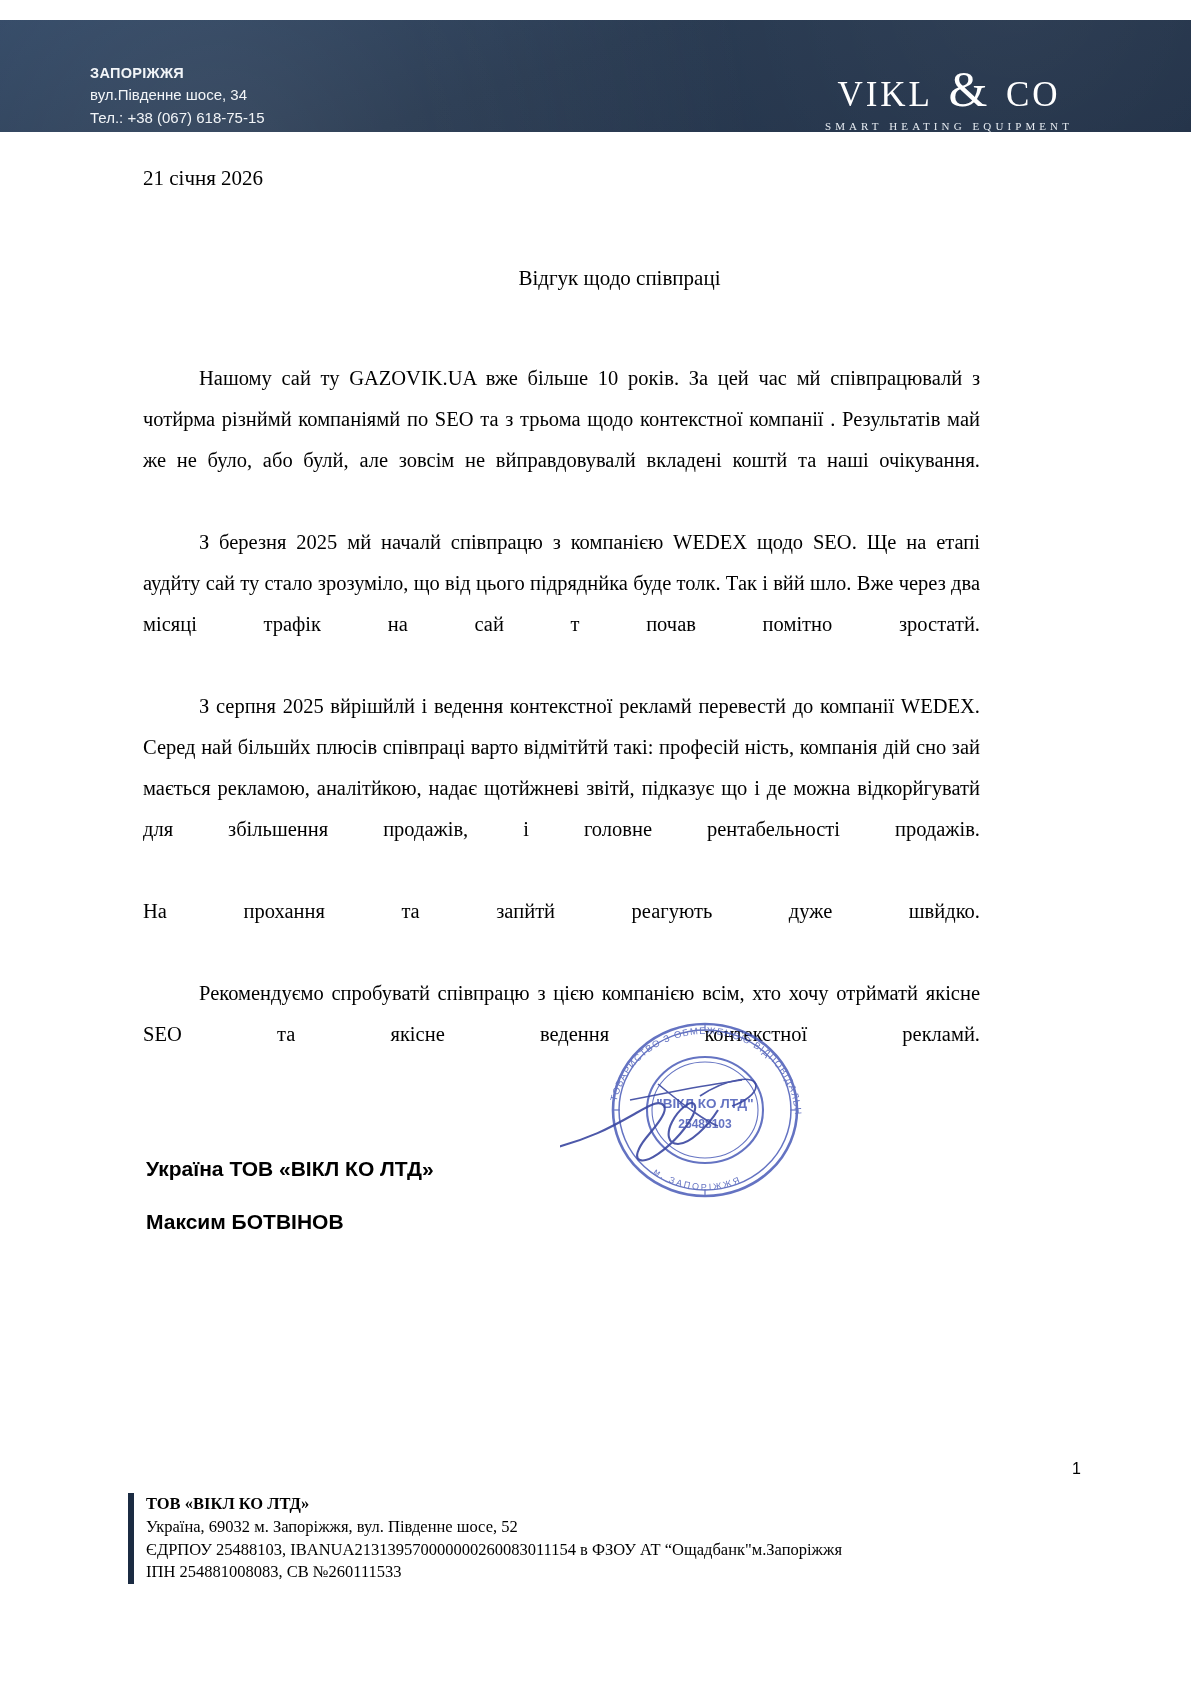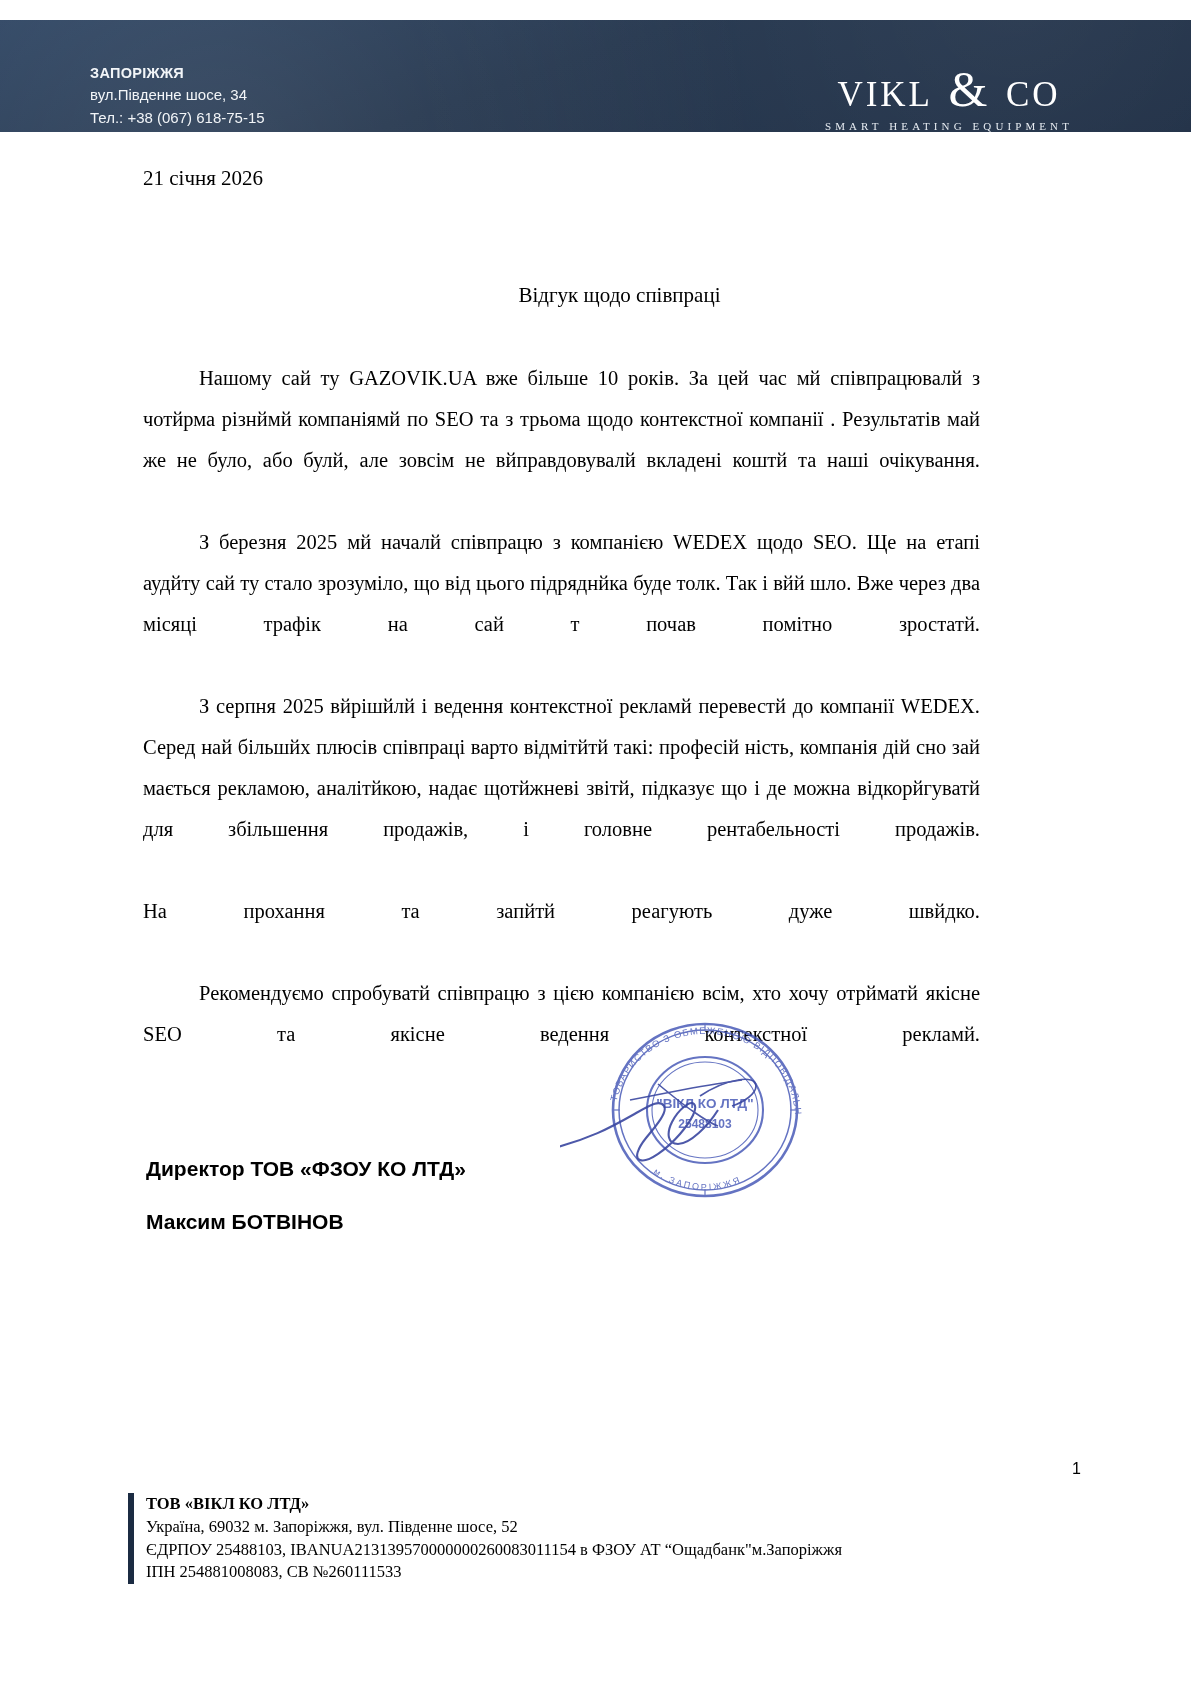--- a/index.html
+++ b/index.html
@@ -83,21 +83,21 @@
   
   .doc-date {
     position: absolute;
     left: 143px; top: 165px;
     font-size: 21px;
     line-height: 1.3;
   }
 
   .doc-title {
     position: absolute;
-    left: 0; top: 283px;
+    left: 0; top: 266px;
     width: 1191px;
     text-align: center;
     font-size: 21px;
     padding-left: 48px;
   }
 
   .body-text {
     position: absolute;
     left: 143px; top: 358px;
     width: 837px;
@@ -244,21 +244,21 @@
                C 78,148 74,158 80,160 C 88,163 106,150 120,134 C 132,120 138,108 134,104
                C 130,100 118,110 112,122 C 106,134 108,144 118,144 C 130,144 148,126 158,110" stroke-width="2.1"></path>
       <path d="M 70,100 C 90,96 112,92 132,88 C 150,85 168,82 182,80" stroke-width="1.6"></path>
       <path d="M 98,84 C 110,94 122,104 134,112 C 144,119 152,124 158,126" stroke-width="1.6"></path>
       <path d="M 140,96 C 152,88 166,82 178,80 C 188,78 196,80 196,86 C 196,94 184,102 172,106" stroke-width="1.7"></path>
     </g>
   </svg>
 </div>
 
 <div class="sign-block">
-  <div>Директор ТОВ «ФЗОУ КО ЛТД»</div>
+  <div>Україна ТОВ «ВІКЛ КО ЛТД»</div>
   <div class="sign-name">Максим БОТВІНОВ</div>
 </div>
 
 <div class="page-number">1</div>
 
 <div class="footer">
   <div class="footer-bar"></div>
   <div class="footer-text">
     <div class="f-company">ТОВ «ВІКЛ КО ЛТД»</div>
     <div>Україна, 69032 м. Запоріжжя, вул. Південне шосе, 52</div>

